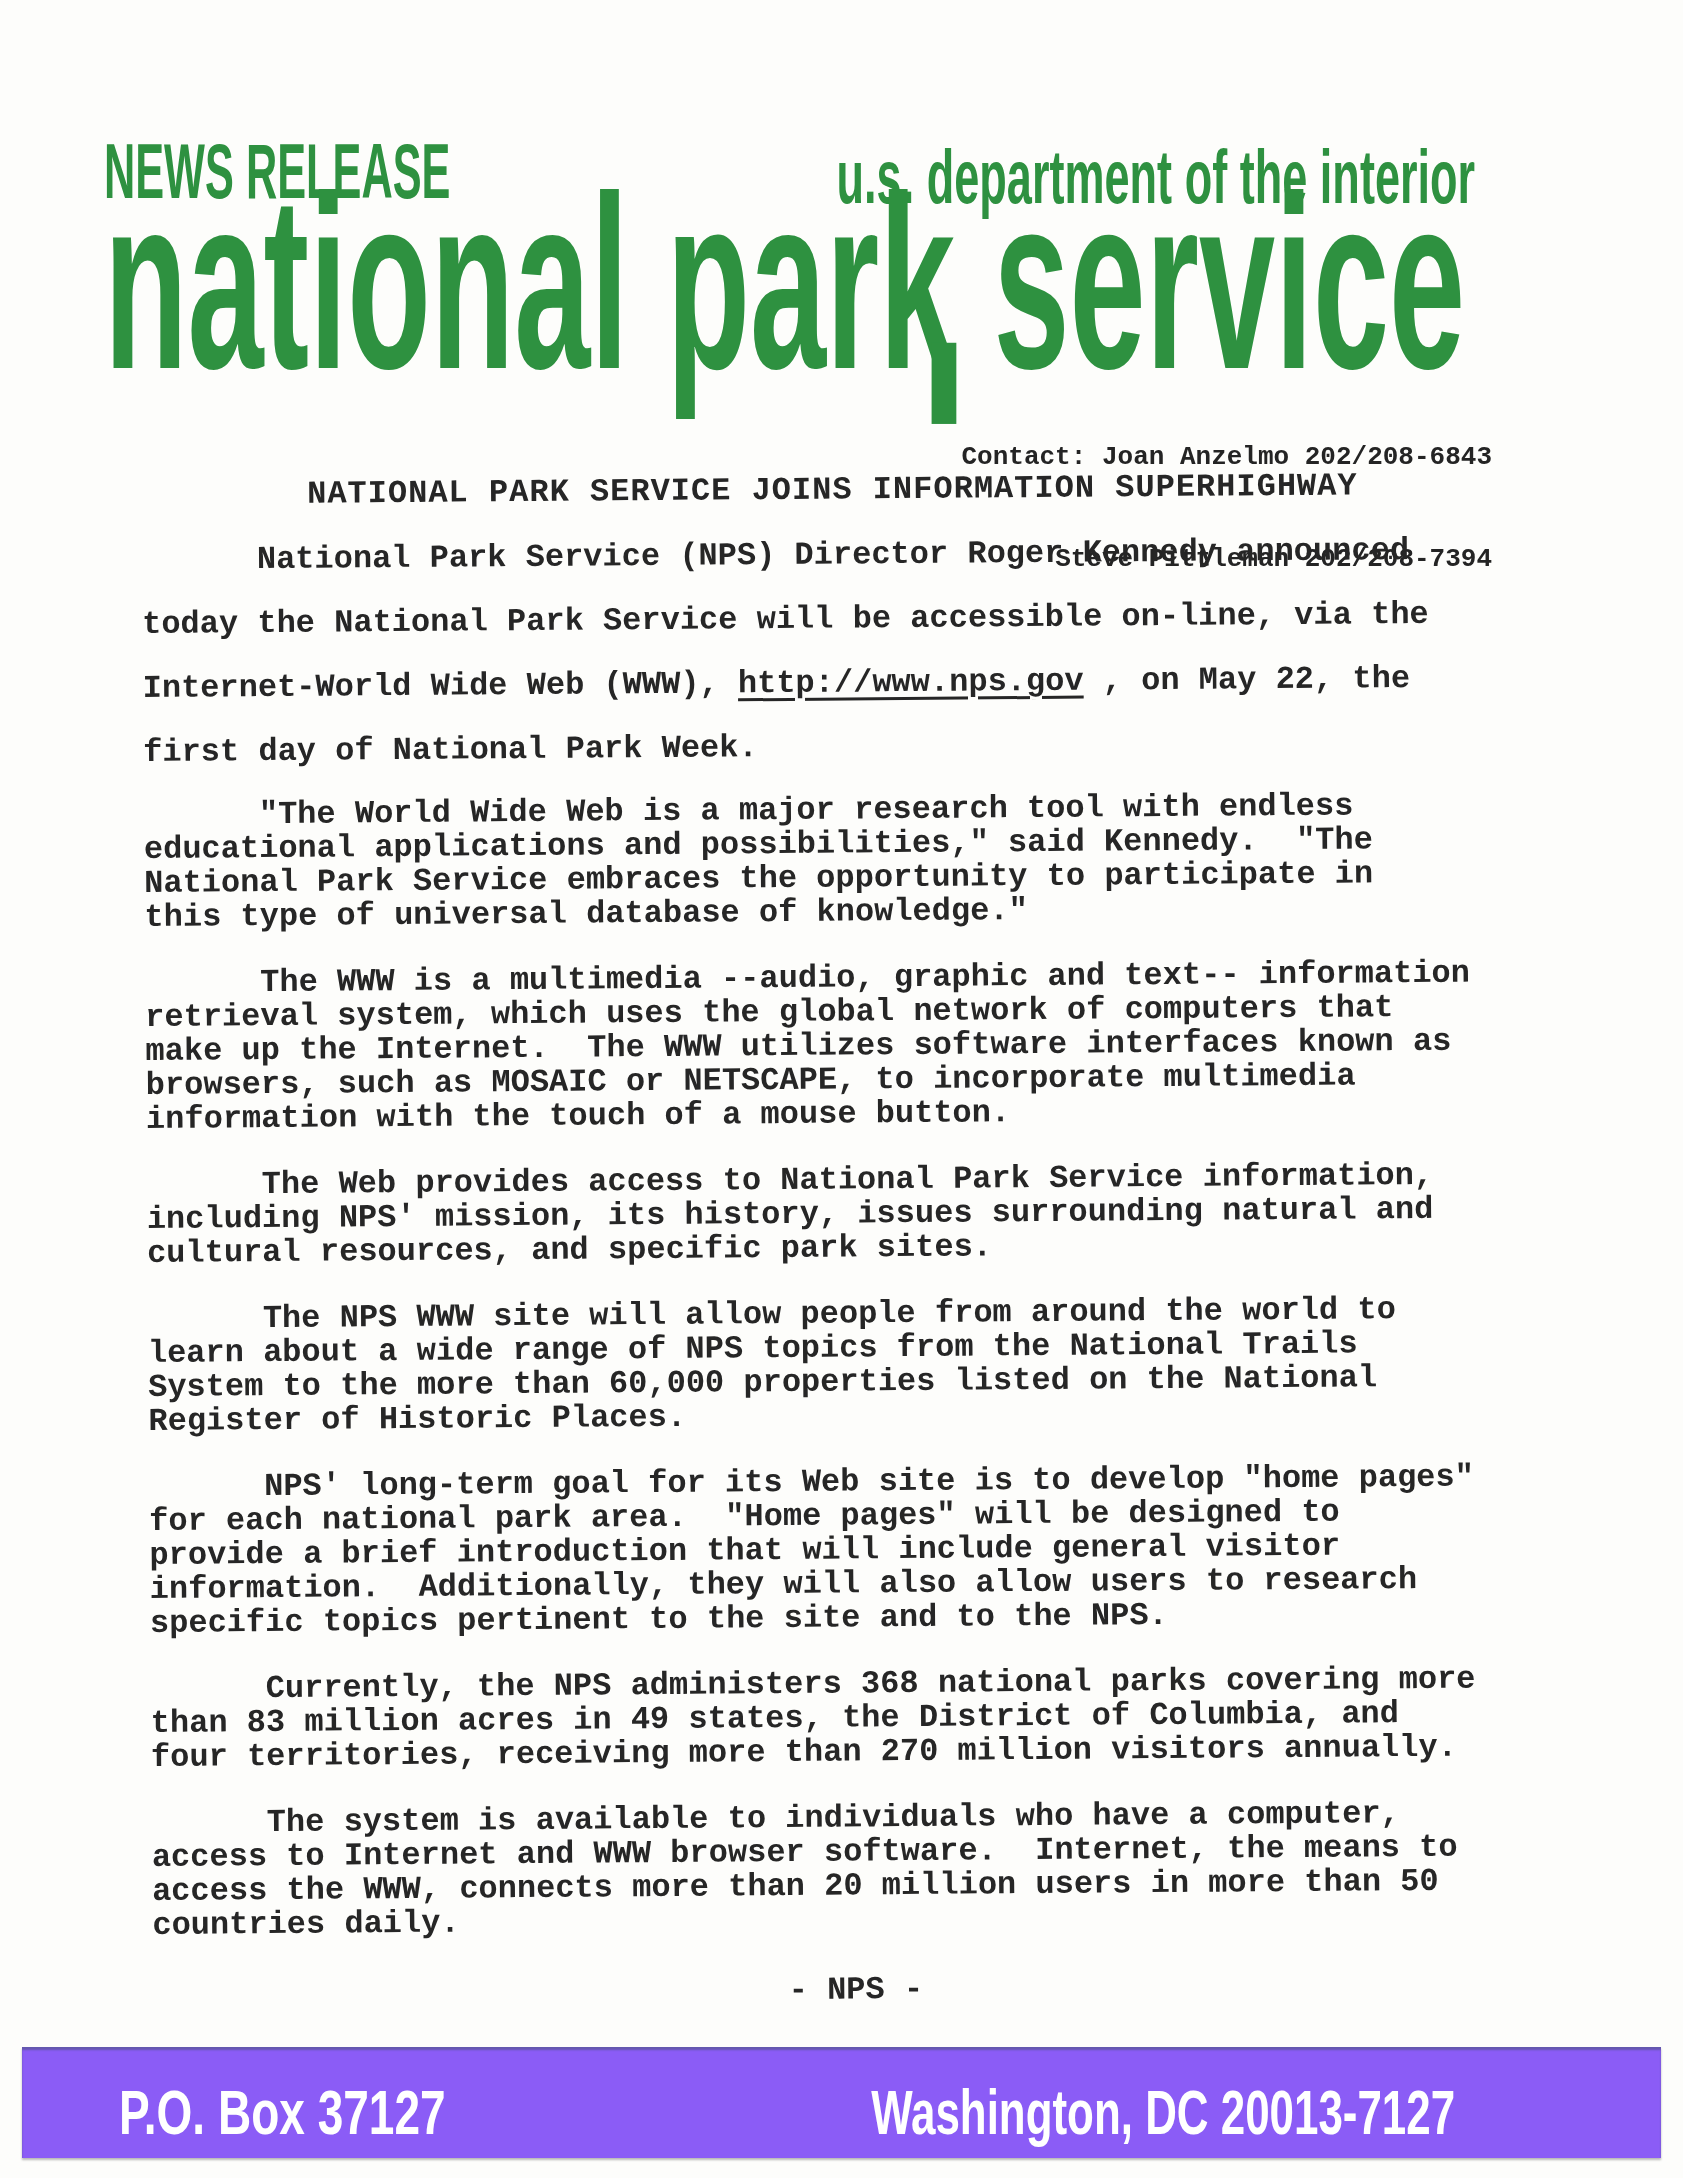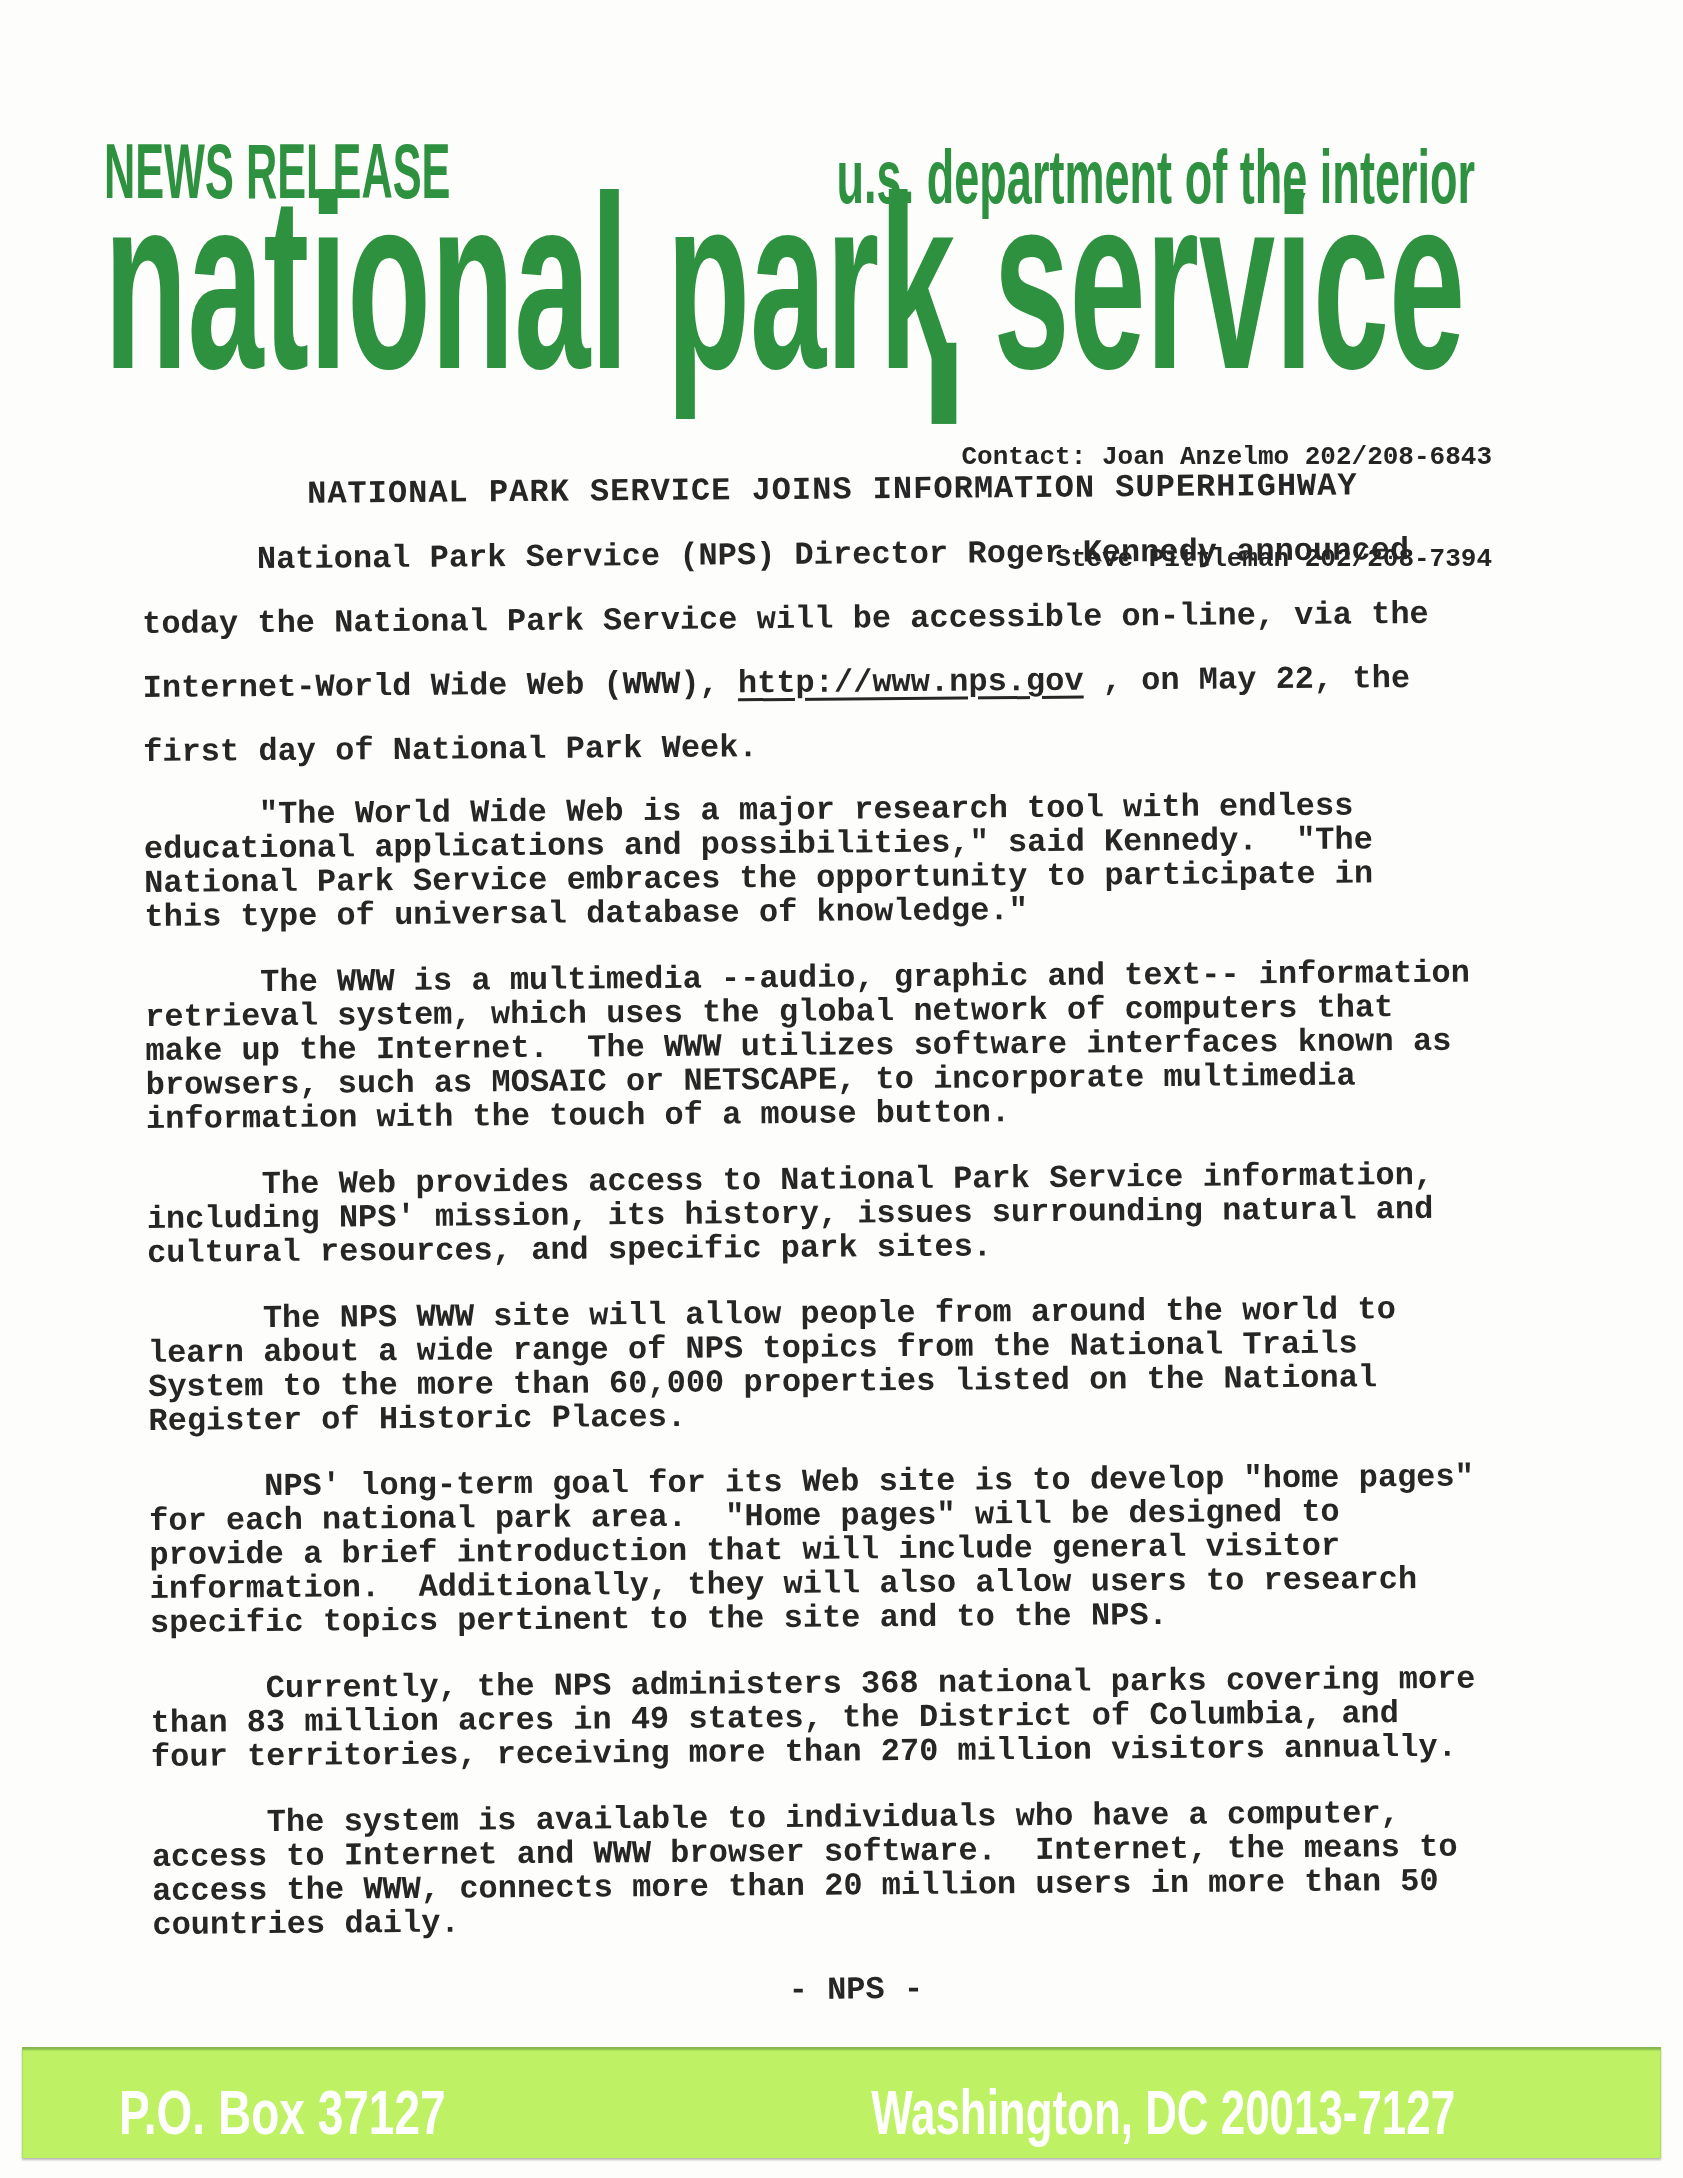--- a/index.html
+++ b/index.html
@@ -92,21 +92,21 @@
         <div class="para single"><div class="line">      The WWW is a multimedia --audio, graphic and text-- information</div><div class="line">retrieval system, which uses the global network of computers that</div><div class="line">make up the Internet.  The WWW utilizes software interfaces known as</div><div class="line">browsers, such as MOSAIC or NETSCAPE, to incorporate multimedia</div><div class="line">information with the touch of a mouse button.</div></div>
         <div class="para single"><div class="line">      The Web provides access to National Park Service information,</div><div class="line">including NPS' mission, its history, issues surrounding natural and</div><div class="line">cultural resources, and specific park sites.</div></div>
         <div class="para single"><div class="line">      The NPS WWW site will allow people from around the world to</div><div class="line">learn about a wide range of NPS topics from the National Trails</div><div class="line">System to the more than 60,000 properties listed on the National</div><div class="line">Register of Historic Places.</div></div>
         <div class="para single"><div class="line">      NPS' long-term goal for its Web site is to develop "home pages"</div><div class="line">for each national park area.  "Home pages" will be designed to</div><div class="line">provide a brief introduction that will include general visitor</div><div class="line">information.  Additionally, they will also allow users to research</div><div class="line">specific topics pertinent to the site and to the NPS.</div></div>
         <div class="para single"><div class="line">      Currently, the NPS administers 368 national parks covering more</div><div class="line">than 83 million acres in 49 states, the District of Columbia, and</div><div class="line">four territories, receiving more than 270 million visitors annually.</div></div>
         <div class="para single"><div class="line">      The system is available to individuals who have a computer,</div><div class="line">access to Internet and WWW browser software.  Internet, the means to</div><div class="line">access the WWW, connects more than 20 million users in more than 50</div><div class="line">countries daily.</div></div>
       </div>
     <div class="closing">- NPS -</div>
   </div>
 
-  <div class="footer-bar" style="background: #bef264;">
+  <div class="footer-bar" style="background: #8b5cf6;">
     <svg width="1639" height="111" viewBox="0 0 1656 112">
       <text x="98" y="88" font-size="64" fill="#ffffff" textLength="330" lengthAdjust="spacingAndGlyphs">P.O. Box 37127</text>
       <text x="858" y="88" font-size="64" fill="#ffffff" textLength="590" lengthAdjust="spacingAndGlyphs">Washington, DC 20013-7127</text>
     </svg>
   </div>
 
 </div>
 
 
 </body></html>

